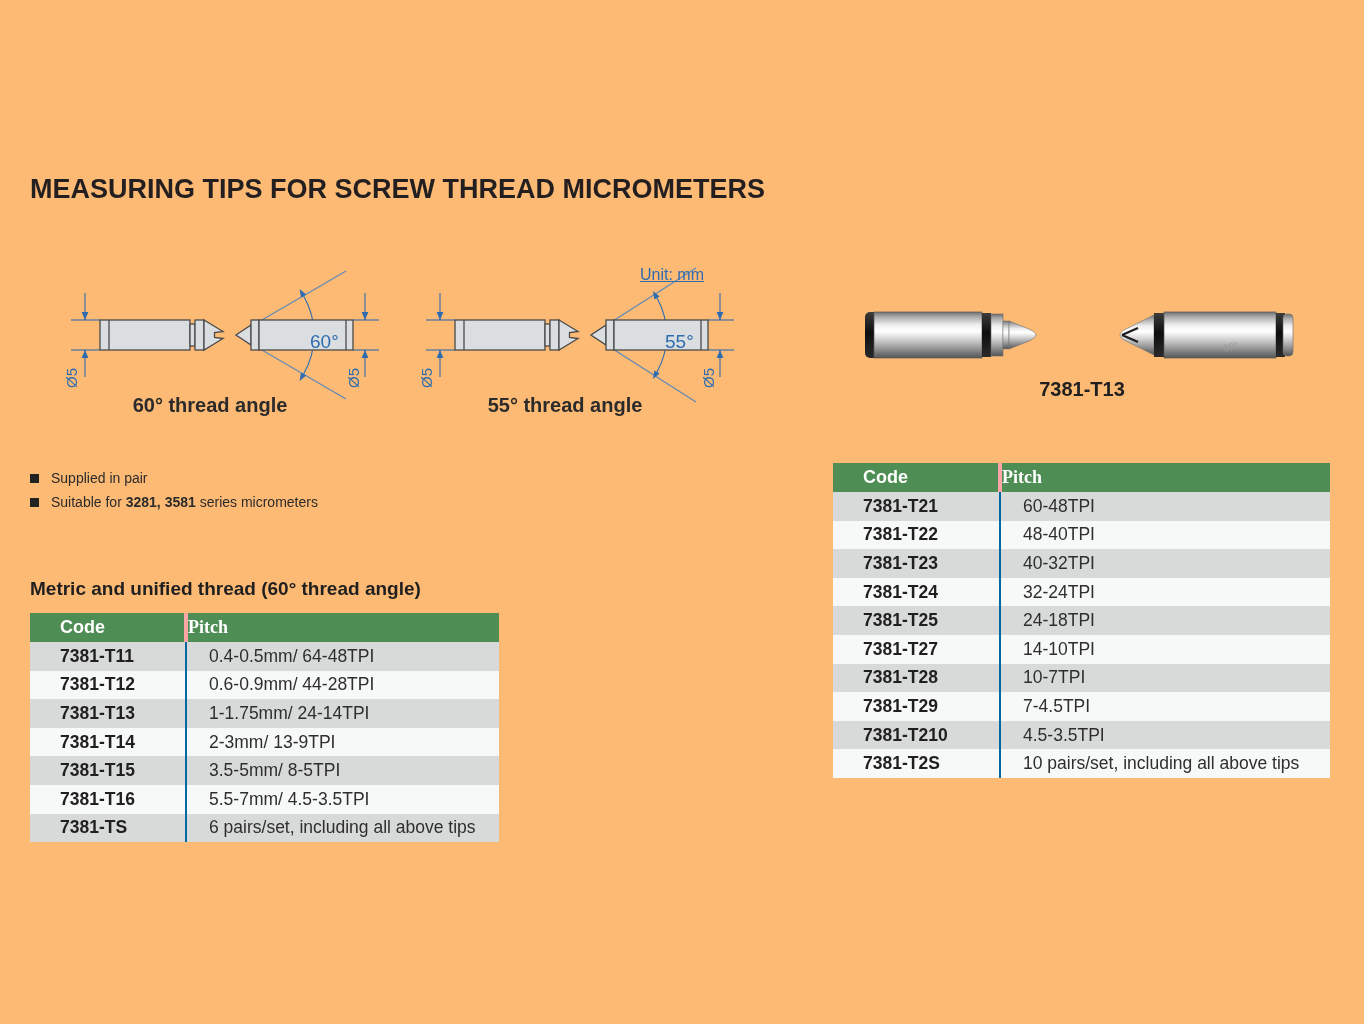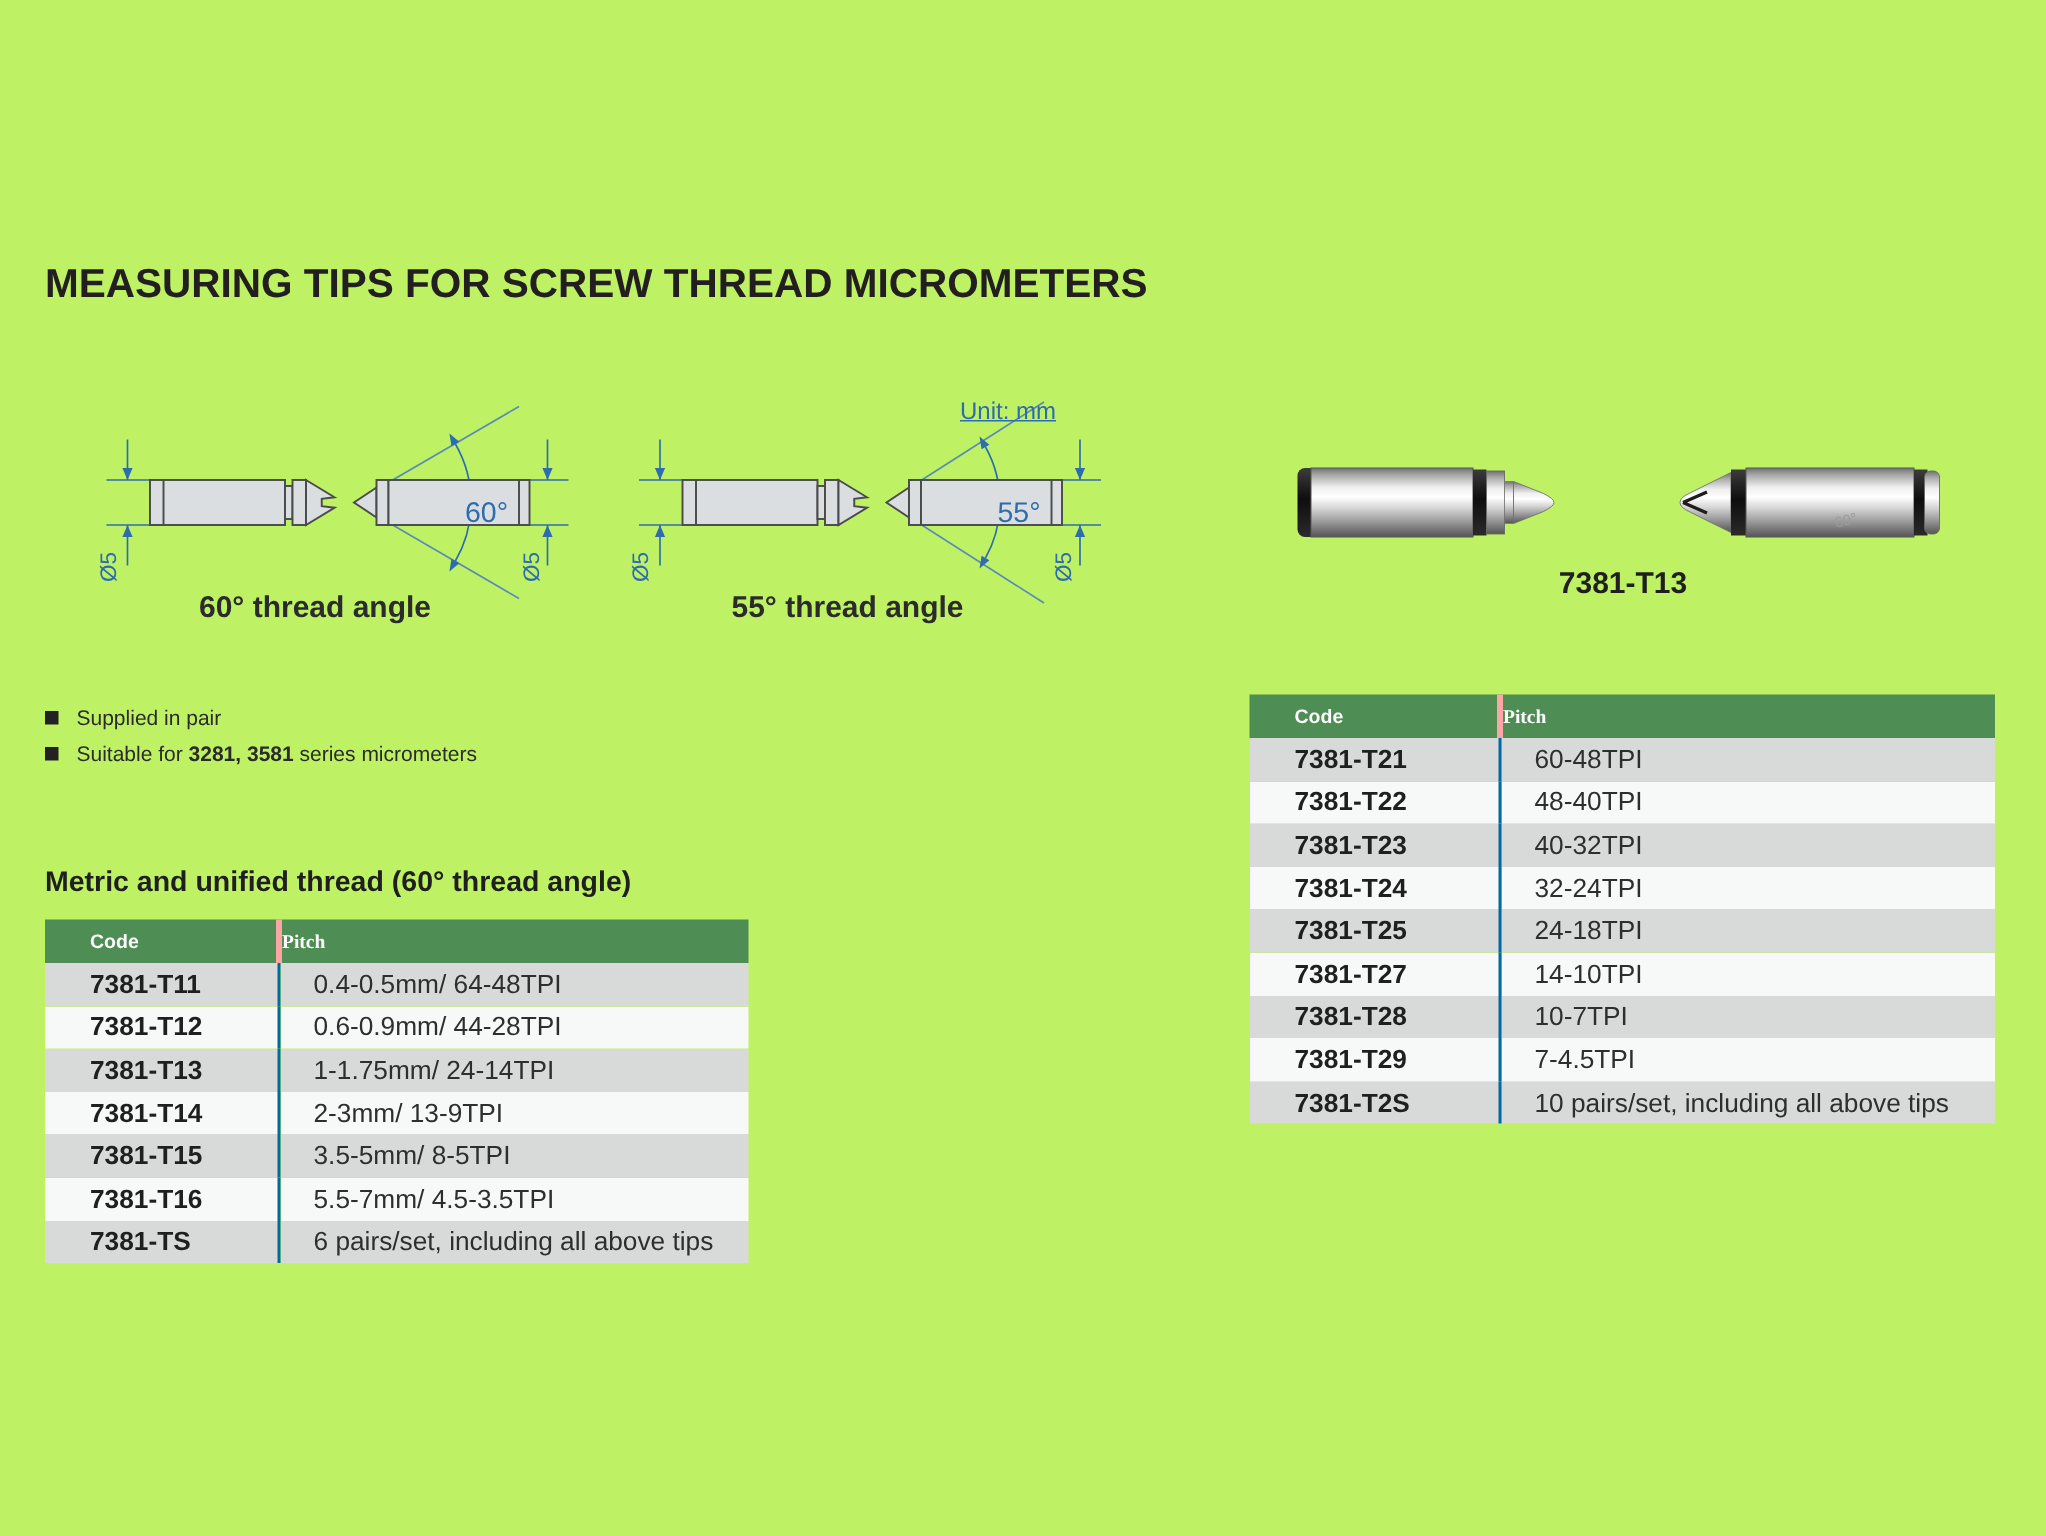--- a/index.html
+++ b/index.html
@@ -1,37 +1,37 @@
 <!DOCTYPE html>
 <html><head>
 <meta charset="utf-8">
 <style>
   html,body{margin:0;padding:0;background:#ffffff;}
   .page{
-    position:relative;width:1364px;height:1024px;background:#bef264;overflow:hidden;
+    position:relative;width:1364px;height:1024px;background:#fdba74;overflow:hidden;
     font-family:"Liberation Sans","DejaVu Sans",sans-serif;color:#222;
   }
   .abs{position:absolute;}
   h1.page-title{
     margin:0;font-size:27px;font-weight:bold;color:#231f20;letter-spacing:0px;white-space:nowrap;
   }
   .diagram-caption{
     font-size:20px;font-weight:bold;color:#2b2b2b;text-align:center;width:310px;
   }
   .unit-label{font-size:16px;color:#2e6cb0;white-space:nowrap;}
   .photo-caption{font-size:20px;font-weight:bold;color:#1f1f1f;text-align:center;width:460px;}
   .bullets{list-style:none;margin:0;padding:0;}
   .bullets li{display:flex;align-items:center;height:24px;font-size:14px;color:#2b2b2b;text-align:center;}
   .bullet-square{
     display:inline-block;width:9px;height:9px;background:#222;margin-right:12px;flex:0 0 auto;
   }
   .section-title{margin:0 0 13px 0;font-size:19px;font-weight:bold;color:#1f1f1f;white-space:nowrap;}
   table.data-table{border-collapse:collapse;table-layout:fixed;}
   table.data-table th{
-    background:#4e8d53;color:#ffffff;font-size:13px;font-weight:bold;text-align:left;
+    background:#4e8d53;color:#ffffff;font-size:18px;font-weight:bold;text-align:left;
     height:29px;padding:0;
   }
   table.data-table th:first-child{padding-left:30px;}
   table.data-table th + th{border-left:4px solid #fca5a5;font-family:Liberation Serif, serif;}
   table.data-table td{height:28.6px;padding:0;font-size:17.5px;color:#2e2e2e;white-space:nowrap;overflow:hidden;margin-left:40px;}
   table.data-table td.col-code{font-weight:bold;color:#1f1f1f;padding-left:30px;}
   table.data-table td.col-pitch{border-left:2px solid #0369a1;padding-left:22px;}
   table.data-table tbody tr:nth-child(odd){background:#d8dada;}
   table.data-table tbody tr:nth-child(even){background:#f7f8f8;}
   .tbl-metric{width:469px;}
@@ -271,20 +271,24 @@
           </tr>
           <tr>
             <td class="col-code">7381-T28</td>
             <td class="col-pitch">10-7TPI</td>
           </tr>
           <tr>
             <td class="col-code">7381-T29</td>
             <td class="col-pitch">7-4.5TPI</td>
           </tr>
           <tr>
+            <td class="col-code">7381-T210</td>
+            <td class="col-pitch">4.5-3.5TPI</td>
+          </tr>
+          <tr>
             <td class="col-code">7381-T2S</td>
             <td class="col-pitch">10 pairs/set, including all above tips</td>
           </tr>
         </tbody>
       </table>
   </div>
 
 </div>
 
 </body></html>

